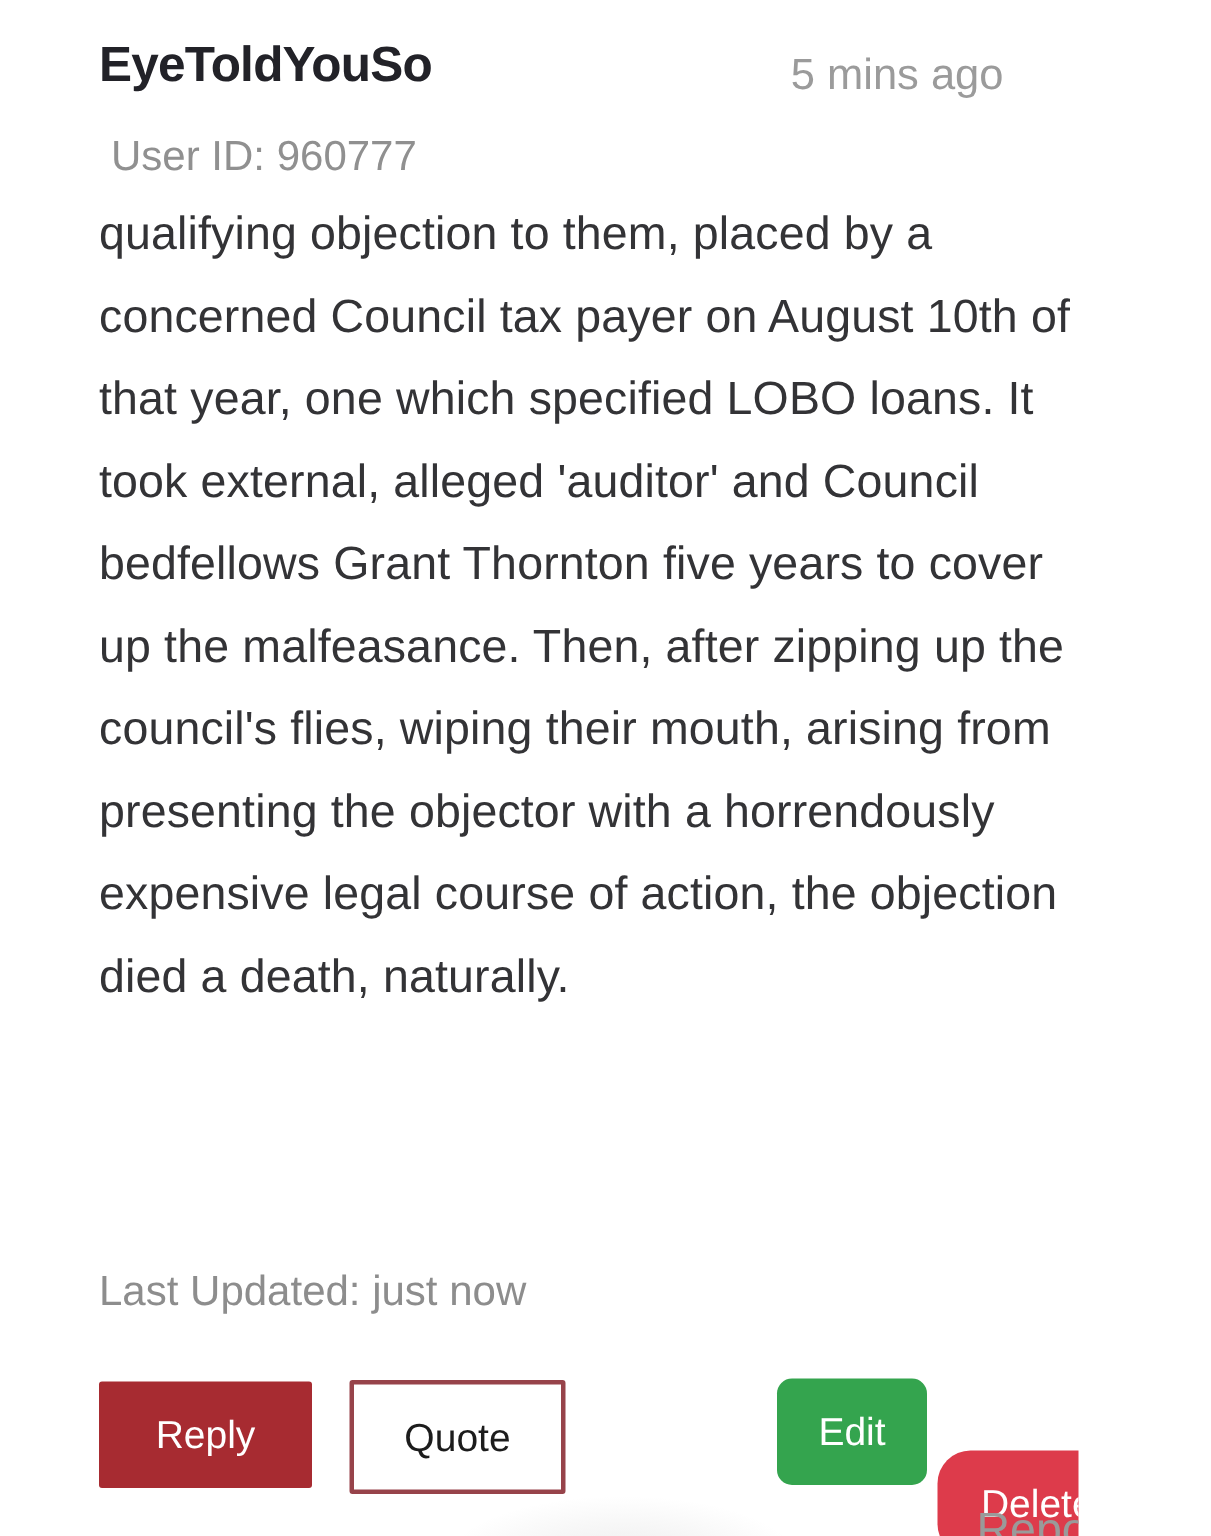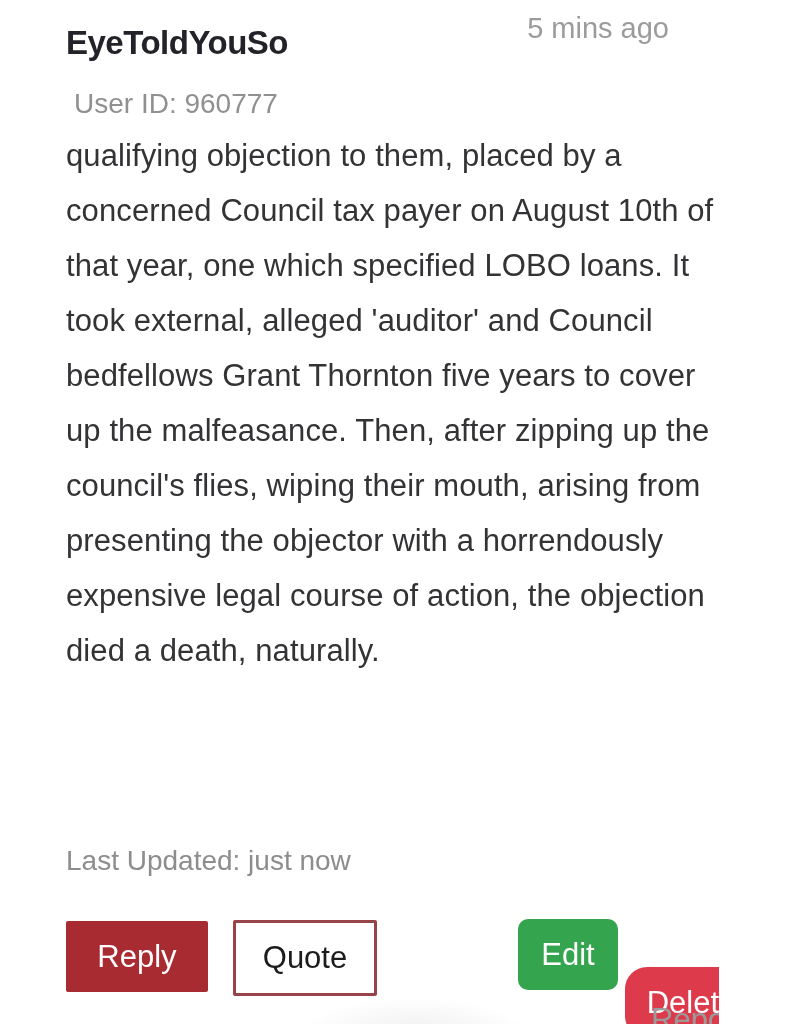--- a/index.html
+++ b/index.html
@@ -14,41 +14,41 @@
     width: 719px; height: 1024px;
     background: #ffffff;
     overflow: hidden;
   }
   .author {
     position: absolute; left: 66px; top: 24px;
     font-size: 33px; font-weight: 700; color: #222228;
     letter-spacing: -0.5px;
   }
   .timestamp {
-    position: absolute; right: 50px; top: 12px;
+    position: absolute; right: 50px; top: 34px;
     font-size: 29px; color: #9b9b9b; font-weight: 400;
   }
   .user-id {
     position: absolute; left: 74px; top: 88px;
     font-size: 28px; color: #909090;
   }
   .body-text {
     position: absolute; left: 66px; top: 128px;
     font-size: 31px; line-height: 55px; color: #333336;
     letter-spacing: 0.1px;
   }
   .body-line { white-space: nowrap; }
   .last-updated {
     position: absolute; left: 66px; top: 845px;
     font-size: 28px; color: #8d8d8d;
   }
   .btn {
     position: absolute;
     display: flex; align-items: center; justify-content: center;
-    font-size: 31px; cursor: pointer; border: none;
+    font-size: 26px; cursor: pointer; border: none;
     font-family: "Liberation Sans", "DejaVu Sans", sans-serif;
   }
   .btn-reply {
     left: 66px; top: 921px; width: 142px; height: 71px;
     background: #a72b31; color: #ffffff; border-radius: 2px;
   }
   .btn-quote {
     left: 233px; top: 920px; width: 144px; height: 76px;
     background: #ffffff; color: #1c1c1c;
     border: 3px solid #97434a; border-radius: 2px; text-align: right;

